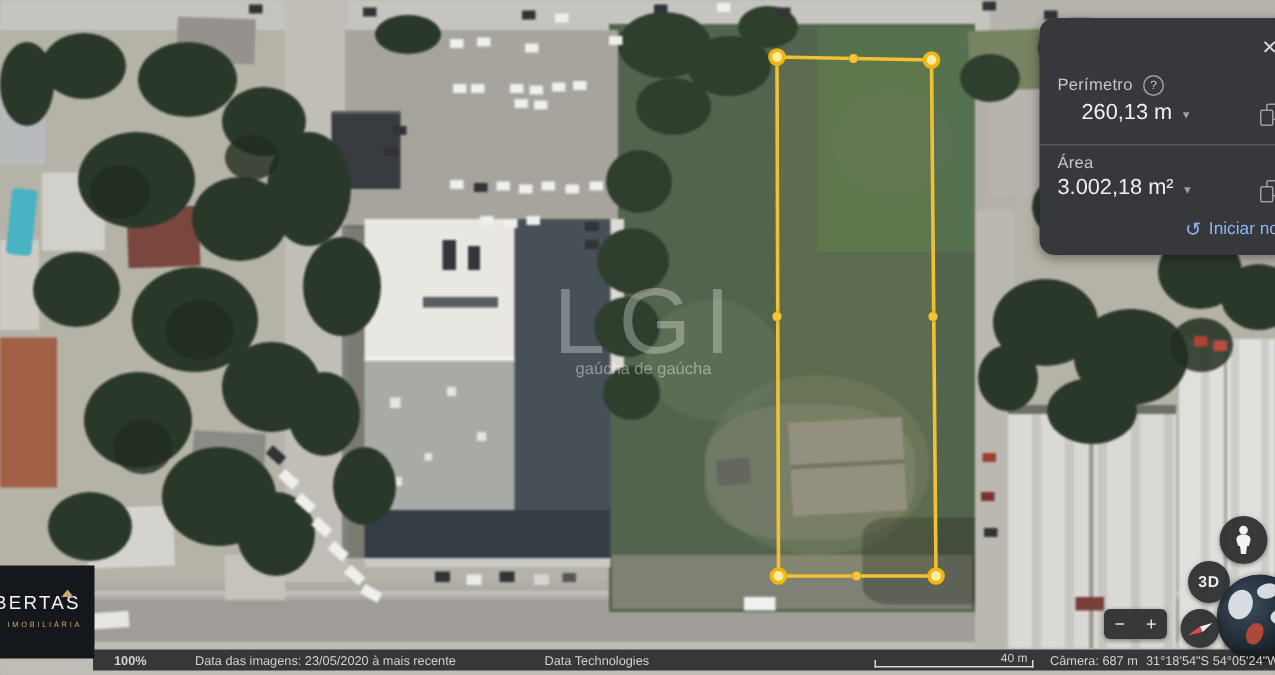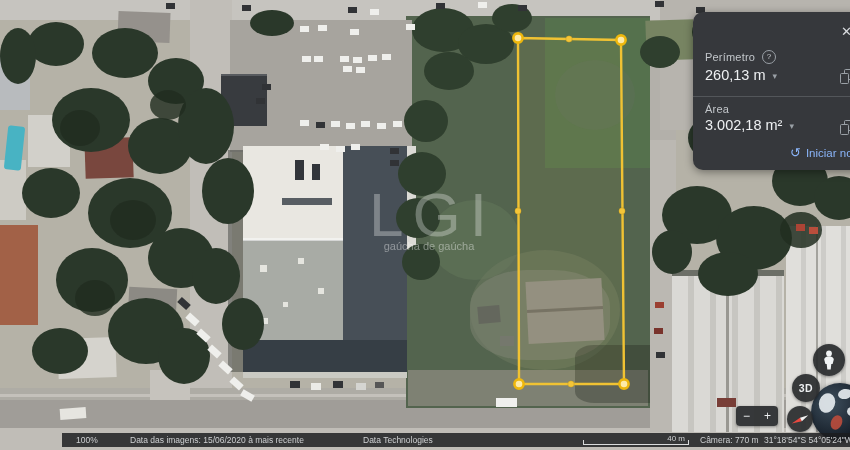--- a/index.html
+++ b/index.html
@@ -253,21 +253,21 @@
       <circle cx="571" cy="384" r="3.2" class="mid"></circle>
       <circle cx="518" cy="211" r="3.2" class="mid"></circle>
     </svg>
 
   <div id="panel">
     <div class="close">✕</div>
     <div class="lblrow" style="top:38px;">
       <span>Perímetro</span>
       <span class="help">?</span>
     </div>
-    <div class="valrow" style="top:55px;">
+    <div class="valrow" style="top:55px;margin-left:16px;">
       <span>260,13 m</span>
       <span class="caret">▾</span>
     </div>
     <span class="copy-icon" style="left:147px;top:57px;"></span>
     <div class="divider"></div>
     <div class="lblrow" style="top:91px;">
       <span>Área</span>
     </div>
     <div class="valrow" style="top:105px;">
       <span>3.002,18 m²</span>
@@ -300,26 +300,31 @@
     <svg width="22" height="22" viewBox="0 0 24 24">
       <polygon points="3,17 12,10.5 14,14.5" fill="#e8483f"></polygon>
       <polygon points="21,8 12,10.5 14,14.5" fill="#f1f1f1"></polygon>
     </svg>
   </div>
   <div id="zoompill" class="ctl">
     <span>−</span>
     <span>+</span>
   </div>
 
+  <div id="logo">
+    <div class="lg-title">BERTAS</div>
+    <div class="lg-accent"></div>
+    <div class="lg-sub">IMOBILIÁRIA</div>
+  </div>
 
   <div id="statusbar">
-    <span style="left:14px;">100%</span>
-    <span style="left:68px;">Data das imagens: 15/06/2020 à mais recente</span>
+    <span style="left:14px;font-weight:bold;">100%</span>
+    <span style="left:68px;">Data das imagens: 23/05/2020 à mais recente</span>
     <span style="left:301px;">Data Technologies</span>
     <div id="scalebar">
       <div class="line"></div>
       <span class="slabel">40 m</span>
     </div>
-    <span style="left:638px;">Câmera: 770 m</span>
+    <span style="left:638px;">Câmera: 687 m</span>
     <span style="left:702px;">31°18'54"S 54°05'24"W</span>
   </div>
 
 </div>
 
 </body></html>

